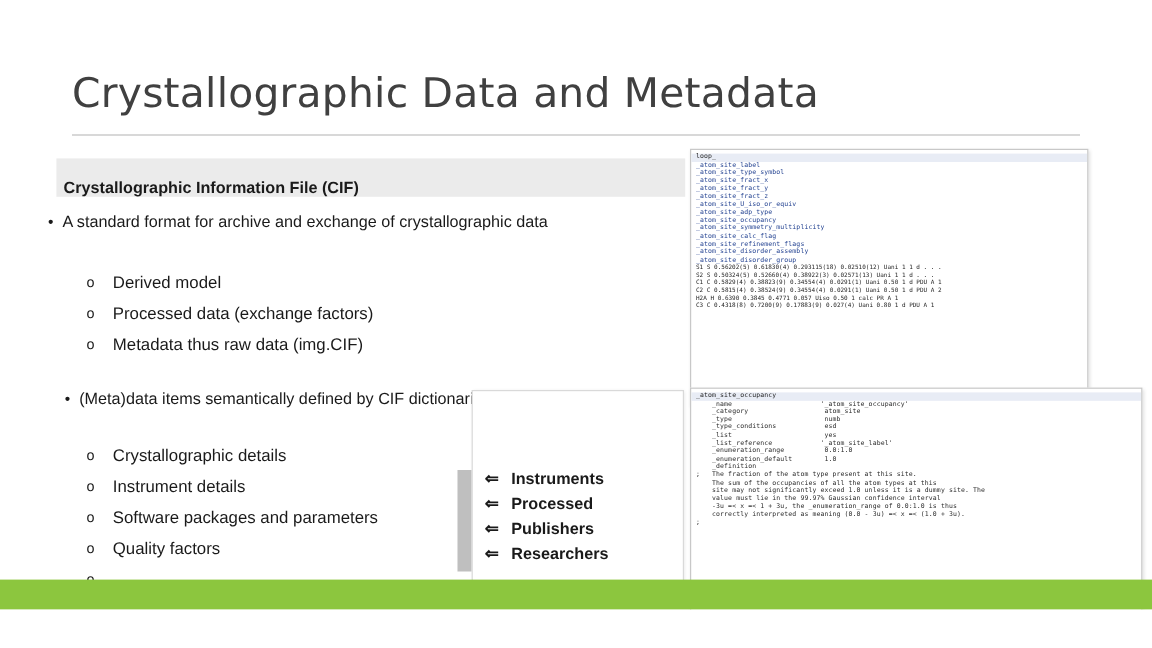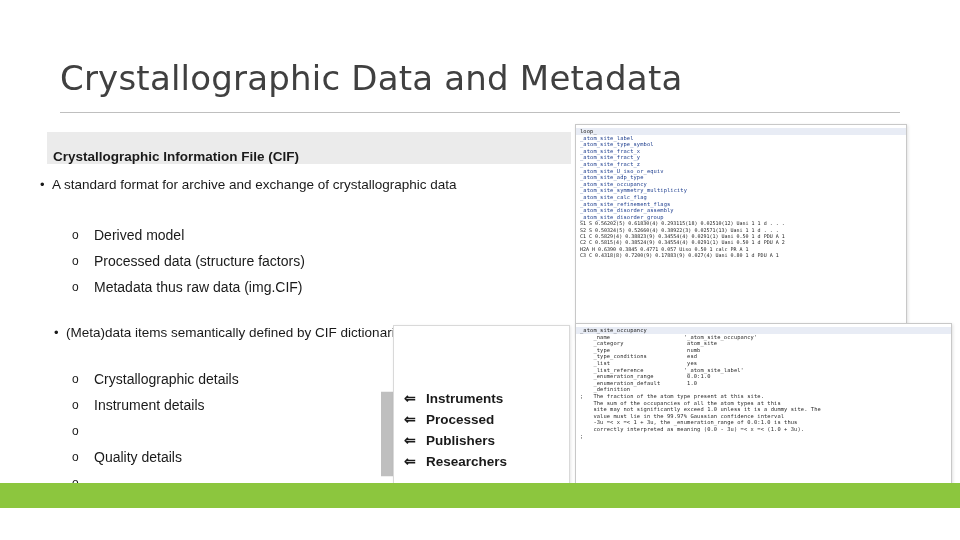--- a/index.html
+++ b/index.html
@@ -216,21 +216,21 @@
     <span class="dot">•</span>
     <span class="txt">A standard format for archive and exchange of crystallographic data</span>
   </div>
 
   <div class="bullet-l2" style="left:72px; top:225px; width:400px;">
     <span class="circ">o</span>
     <span class="txt">Derived model</span>
   </div>
   <div class="bullet-l2" style="left:72px; top:251px; width:400px;">
     <span class="circ">o</span>
-    <span class="txt">Processed data (structure factors)</span>
+    <span class="txt">Processed data (exchange factors)</span>
   </div>
   <div class="bullet-l2" style="left:72px; top:277px; width:400px;">
     <span class="circ">o</span>
     <span class="txt">Metadata thus raw data (img.CIF)</span>
   </div>
 
   <div class="bullet-l1" style="left:48px; top:322px; width:420px;">
     <span class="dot">•</span>
     <span class="txt">(Meta)data items semantically defined by CIF dictionaries</span>
   </div>
@@ -238,24 +238,25 @@
   <div class="bullet-l2" style="left:72px; top:369px; width:320px;">
     <span class="circ">o</span>
     <span class="txt">Crystallographic details</span>
   </div>
   <div class="bullet-l2" style="left:72px; top:395px; width:320px;">
     <span class="circ">o</span>
     <span class="txt">Instrument details</span>
   </div>
   <div class="bullet-l2" style="left:72px; top:421px; width:330px;">
     <span class="circ">o</span>
+    <span class="txt">Software packages and parameters</span>
   </div>
   <div class="bullet-l2" style="left:72px; top:447px; width:320px;">
     <span class="circ">o</span>
-    <span class="txt">Quality details</span>
+    <span class="txt">Quality factors</span>
   </div>
   <div class="bullet-l2" style="left:72px; top:473px; width:320px;">
     <span class="circ">o</span>
   </div>
 
   <div class="arrow-shape"></div>
   <div class="callout-box"></div>
   <div class="callout-list">
     <div class="callout-row">
       <span class="arrow-glyph">⇐</span>

